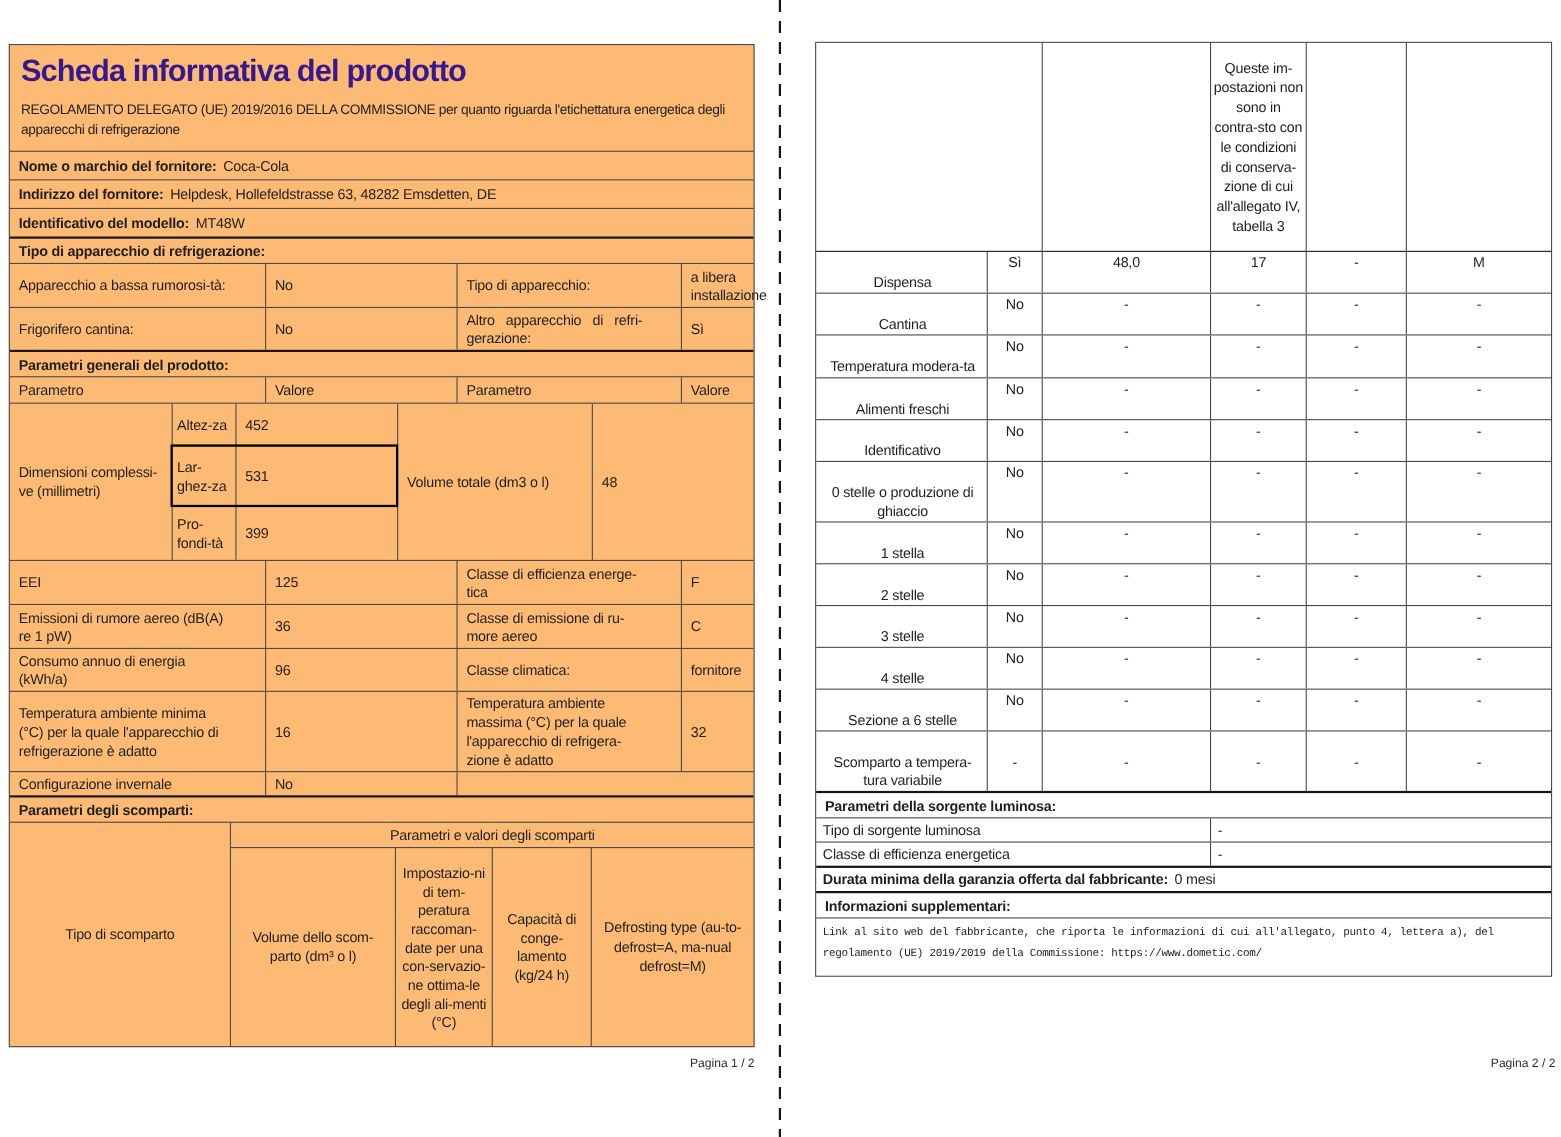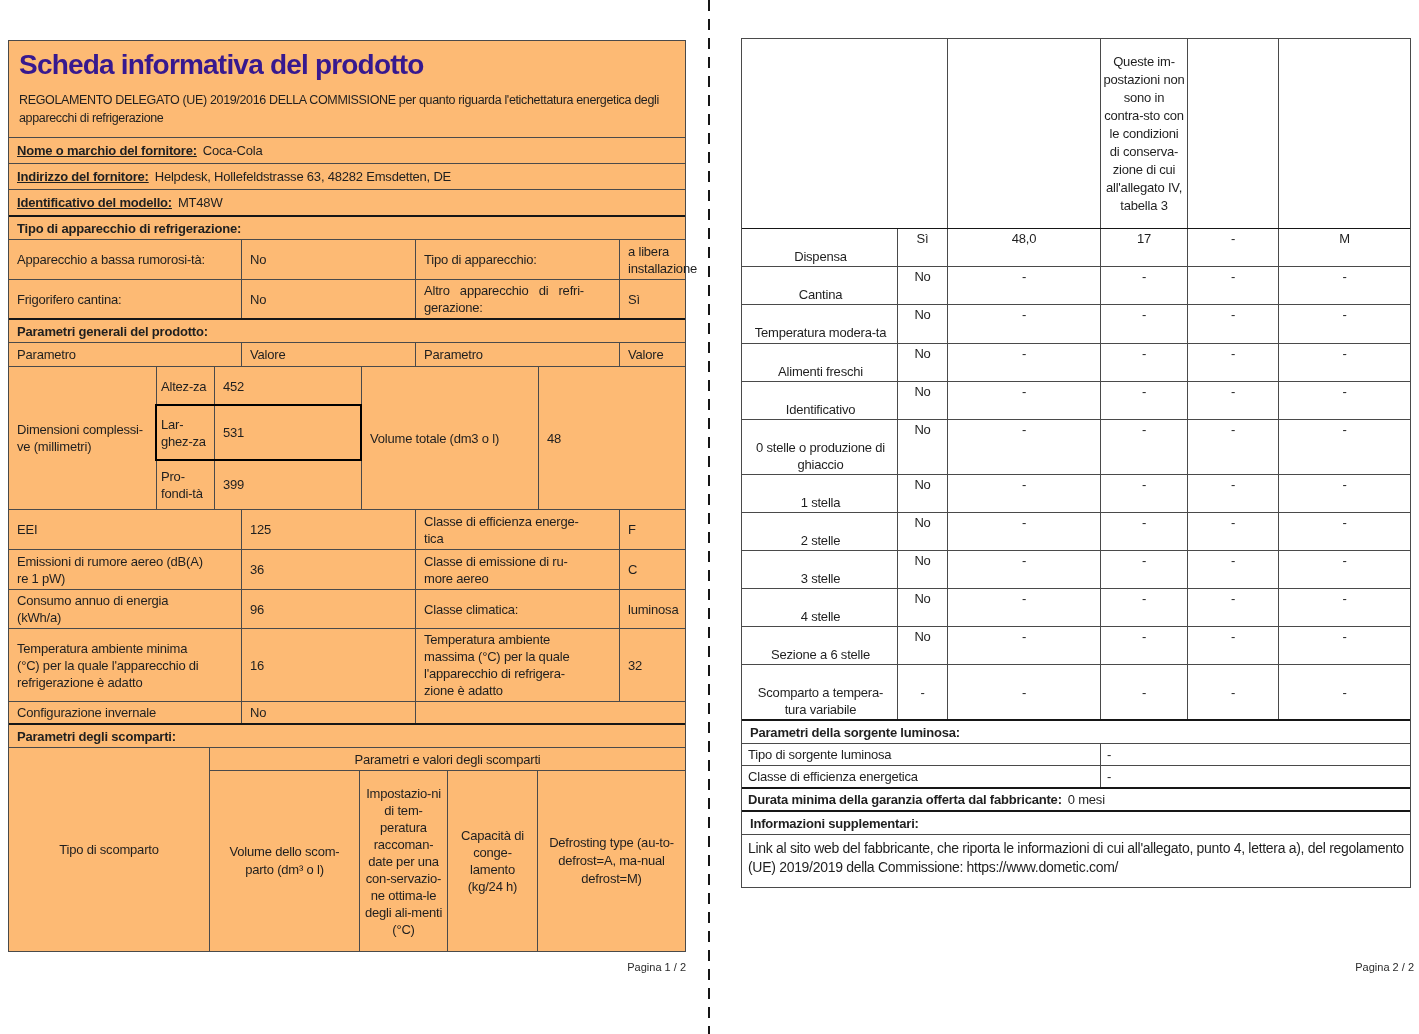--- a/index.html
+++ b/index.html
@@ -20,21 +20,21 @@
   .divider{position:absolute;left:708px;top:0;width:2px;height:1034px;
     background:repeating-linear-gradient(to bottom,#161616 0 11px,transparent 11px 19px);}
 
   
   .page1{position:absolute;left:8px;top:40px;width:678px;border:1px solid var(--line);background:#fdba74;}
   .head{padding:8px 10px 10px;}
   .doc-title{margin:0 0 10px 0;font-size:28px;line-height:32px;font-weight:bold;color:var(--title);letter-spacing:-0.8px;}
   .reg{font-size:12.5px;letter-spacing:-0.35px;line-height:18px;max-width:668px;}
 
   .irow{border-top:1px solid var(--line);padding:4px 8px;min-height:26px;display:flex;align-items:center;}
-  .irow b{margin-right:6px;white-space:nowrap;text-decoration:underline;}
+  .irow b{margin-right:6px;white-space:nowrap;}
 
   .sect{border-top:2px solid var(--thick);padding:3px 8px;min-height:24px;display:flex;align-items:center;font-weight:bold;}
 
   .g4{display:grid;grid-template-columns:205px 147px 177px 1fr;border-top:1px solid var(--line);gap:27px;}
   .g4>div{border-left:1px solid var(--line);padding:2px 8px;display:flex;align-items:center;line-height:17px;}
   .g4>div:first-child{border-left:none;}
   .g4 .just{text-align:justify;}
   .h40{min-height:40px}.h36{min-height:36px}.h24{min-height:24px}.h70{min-height:70px}.h22{min-height:22px}
 
   
@@ -70,21 +70,21 @@
   .p2row.first{border-top:1px solid var(--thick);}
   .r1{min-height:19px}.r2{min-height:39px}
   .vmid>div{display:flex;align-items:center;justify-content:center;}
   .vmid>div:first-child{justify-content:flex-start;}
 
   .lrow{display:grid;grid-template-columns:358px 1fr;border-top:1px solid var(--line);}
   .lrow>div{padding:2px 6px;min-height:21px;line-height:17px;display:flex;align-items:center;}
   .lrow>div+div{border-left:1px solid var(--line);}
   .drow{border-top:2px solid var(--thick);padding:3px 6px;min-height:22px;display:flex;align-items:center;}
   .drow b{margin-right:6px;}
-  .linkblock{border-top:1px solid var(--line);padding:4px 6px 10px;line-height:19px;font-size:14px;letter-spacing:-0.3px;}
+  .linkblock{border-top:1px solid var(--line);padding:4px 6px 10px;line-height:19px;font-size:10px;letter-spacing:-0.3px;font-family:Liberation Mono, monospace;}
 
   
   .foot{position:absolute;top:961px;font-size:11px;color:#2b2b2b;text-align:right;letter-spacing:0;}
   .foot.f1{left:8px;width:678px;}
   .foot.f2{left:733px;width:681px;}
 </style>
 </head>
 <body>
 
 <div class="divider"></div>
@@ -155,21 +155,21 @@
   <div class="g4 h40">
     <div>Emissioni di rumore aereo (dB(A) re 1 pW)</div>
     <div>36</div>
     <div>Classe di emissione di ru-more aereo</div>
     <div>C</div>
   </div>
   <div class="g4 h36">
     <div>Consumo annuo di energia (kWh/a)</div>
     <div>96</div>
     <div>Classe climatica:</div>
-    <div>luminosa</div>
+    <div>fornitore</div>
   </div>
   <div class="g4 h70">
     <div>Temperatura ambiente minima (°C) per la quale l'apparecchio di refrigerazione è adatto</div>
     <div>16</div>
     <div>Temperatura ambiente massima (°C) per la quale l'apparecchio di refrigera-zione è adatto</div>
     <div>32</div>
   </div>
   <div class="g4 h22">
     <div>Configurazione invernale</div>
     <div>No</div>

